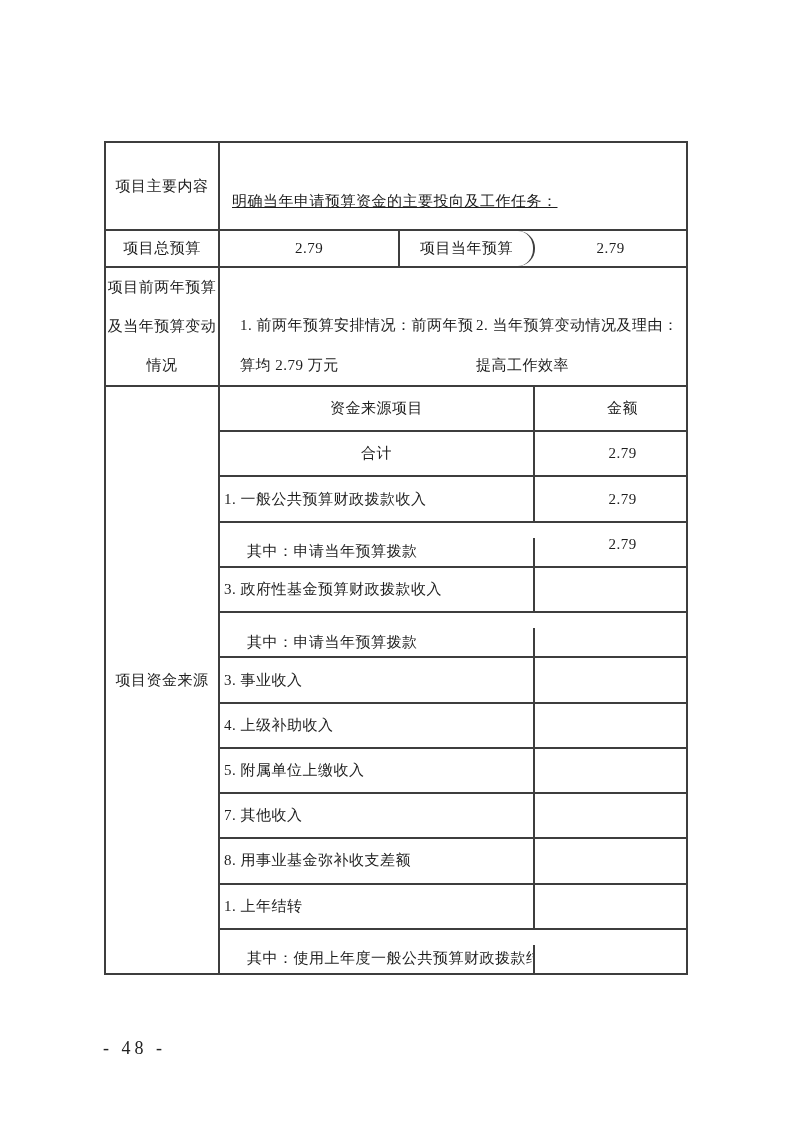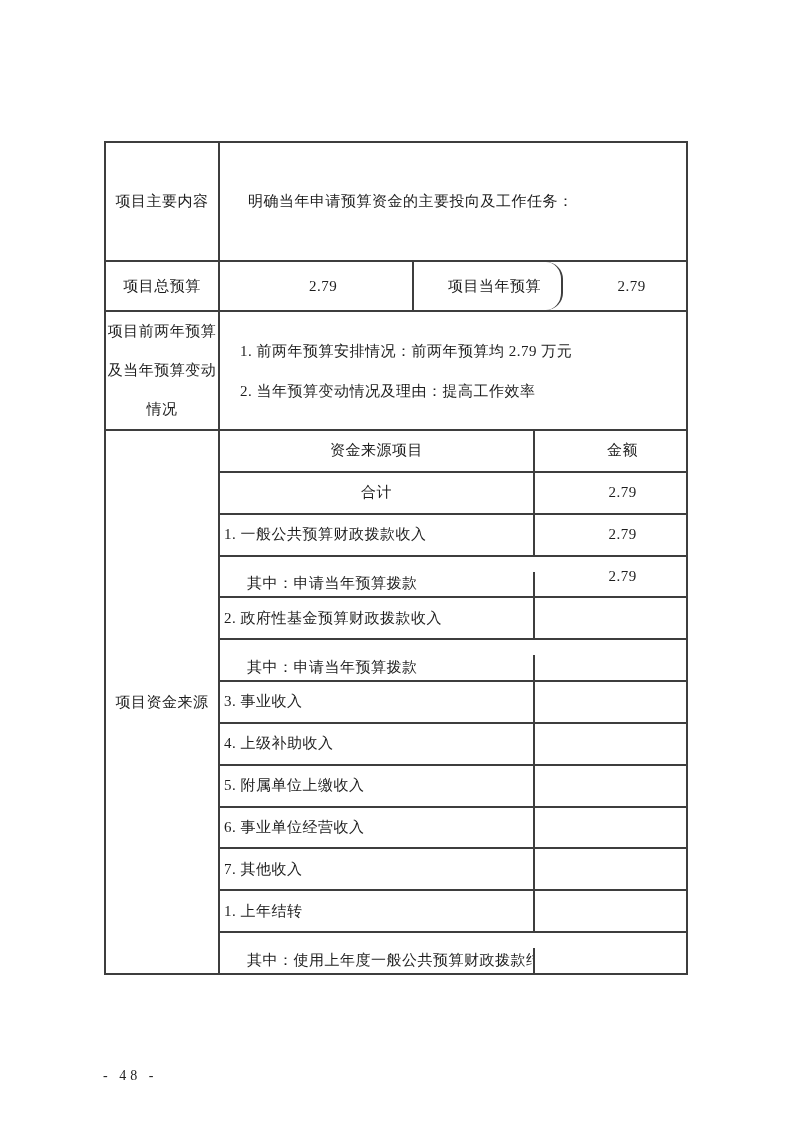--- a/index.html
+++ b/index.html
@@ -27,22 +27,22 @@
     box-sizing: border-box;
     display: flex;
     flex-direction: column;
     background: #ffffff;
   }
   .trow {
     display: flex;
     border-bottom: 2px solid #3e3e3e;
     box-sizing: border-box;
   }
-  .row1 { height: 119px; }
-  .row2 { height: 50px; gap: 14px; }
+  .row1 { height: 88px; }
+  .row2 { height: 37px; }
   .row3 { height: 119px; gap: 20px; }
   .trow.funding { flex: 1; border-bottom: none; }
 
   .cell {
     box-sizing: border-box;
     border-right: 2px solid #3e3e3e;
     overflow: hidden;
   }
   .cell.last { border-right: none; }
 
@@ -65,34 +65,36 @@
     align-items: center;
     justify-content: center;
     letter-spacing: 0.5px;
   }
   .w180 { width: 180px; }
   .w135 { width: 135px; border-radius: 17px; }
   .flex1 { flex: 1; }
 
   .main-content {
     flex: 1;
-    padding: 38px 8px 0 28px;
+    padding: 38px 8px 0 12px;
     line-height: 40px;
     letter-spacing: 0.5px;
+    text-decoration: underline;
   }
   .main-content .l2 { padding-left: 9px; }
 
   .history-content {
     flex: 1;
     display: flex;
-    flex-direction: column;
+    flex-direction: row;
     justify-content: center;
     line-height: 40px;
     padding-left: 0;
     letter-spacing: 0.5px;
+    align-items: flex-end;
   }
 
   .funding-table {
     flex: 1;
     display: flex;
     flex-direction: column;
     border-radius: 20px;
   }
   .frow {
     flex: 1;
@@ -122,22 +124,22 @@
   .fcell.name.indent { padding-left: 27px; margin-top: 15px; }
   .fcell.amount {
     flex: 1;
     justify-content: center;
     padding-left: 24px;
   }
 
   .page-number {
     position: absolute;
     left: 103px;
-    top: 1068px;
-    font-size: 14px;
+    top: 1038px;
+    font-size: 18px;
     letter-spacing: 4px;
     color: #222222;
   }
 </style>
 </head>
 <body>
 
 <div class="page">
 
   <div class="doc-table">
@@ -194,48 +196,48 @@
   </div>
           <div class="frow">
     <div class="fcell name">1. 一般公共预算财政拨款收入</div>
     <div class="fcell amount">2.79</div>
   </div>
           <div class="frow">
     <div class="fcell name indent">其中：申请当年预算拨款</div>
     <div class="fcell amount">2.79</div>
   </div>
           <div class="frow">
-    <div class="fcell name">2. 政府性基金预算财政拨款收入</div>
+    <div class="fcell name">3. 政府性基金预算财政拨款收入</div>
     <div class="fcell amount"></div>
   </div>
           <div class="frow">
     <div class="fcell name indent">其中：申请当年预算拨款</div>
     <div class="fcell amount"></div>
   </div>
           <div class="frow">
     <div class="fcell name">3. 事业收入</div>
     <div class="fcell amount"></div>
   </div>
           <div class="frow">
     <div class="fcell name">4. 上级补助收入</div>
     <div class="fcell amount"></div>
   </div>
           <div class="frow">
     <div class="fcell name">5. 附属单位上缴收入</div>
     <div class="fcell amount"></div>
   </div>
           <div class="frow">
-    <div class="fcell name">6. 事业单位经营收入</div>
-    <div class="fcell amount"></div>
-  </div>
-          <div class="frow">
     <div class="fcell name">7. 其他收入</div>
     <div class="fcell amount"></div>
   </div>
           <div class="frow">
+    <div class="fcell name">8. 用事业基金弥补收支差额</div>
+    <div class="fcell amount"></div>
+  </div>
+          <div class="frow">
     <div class="fcell name">1. 上年结转</div>
     <div class="fcell amount"></div>
   </div>
           <div class="frow">
     <div class="fcell name indent">其中：使用上年度一般公共预算财政拨款结</div>
     <div class="fcell amount"></div>
   </div>
         </div>
     </div>
 

